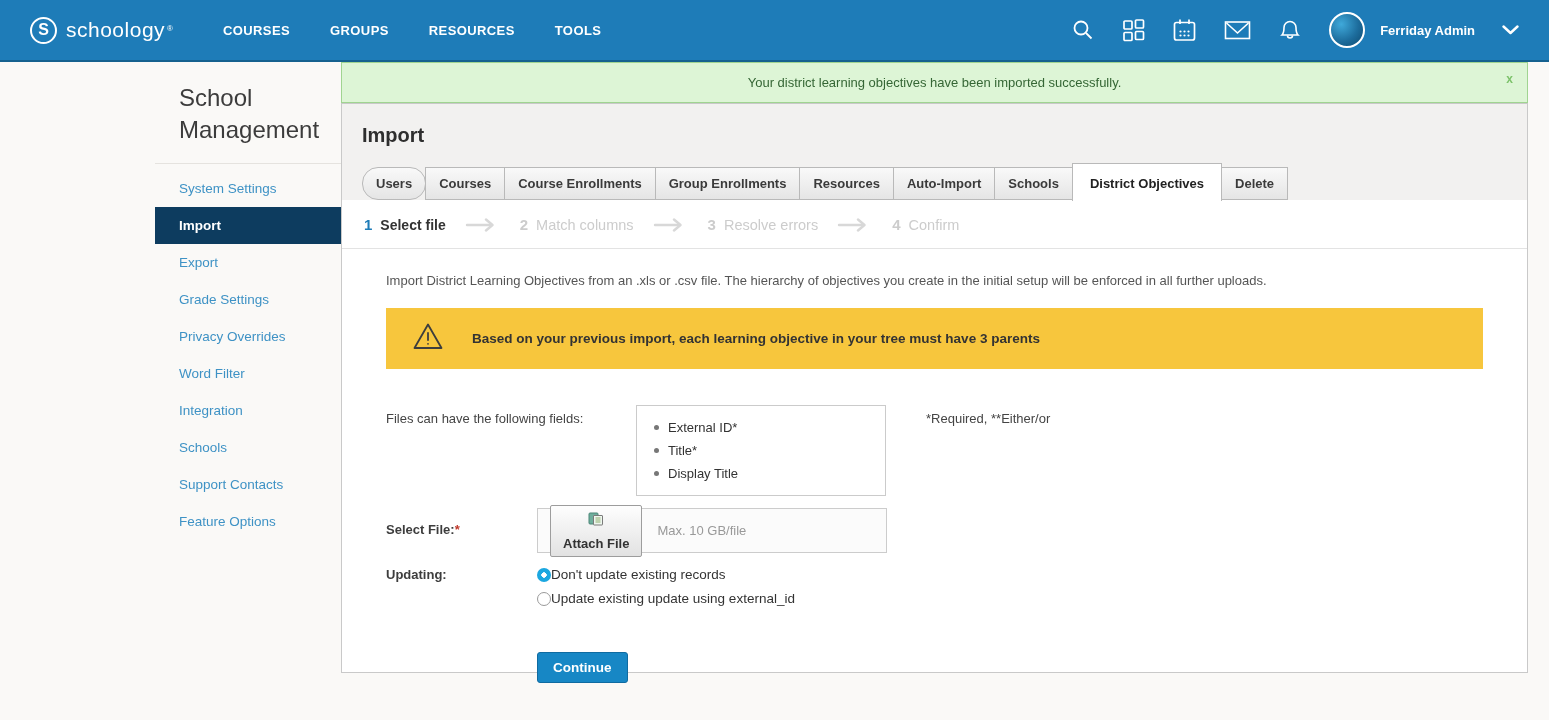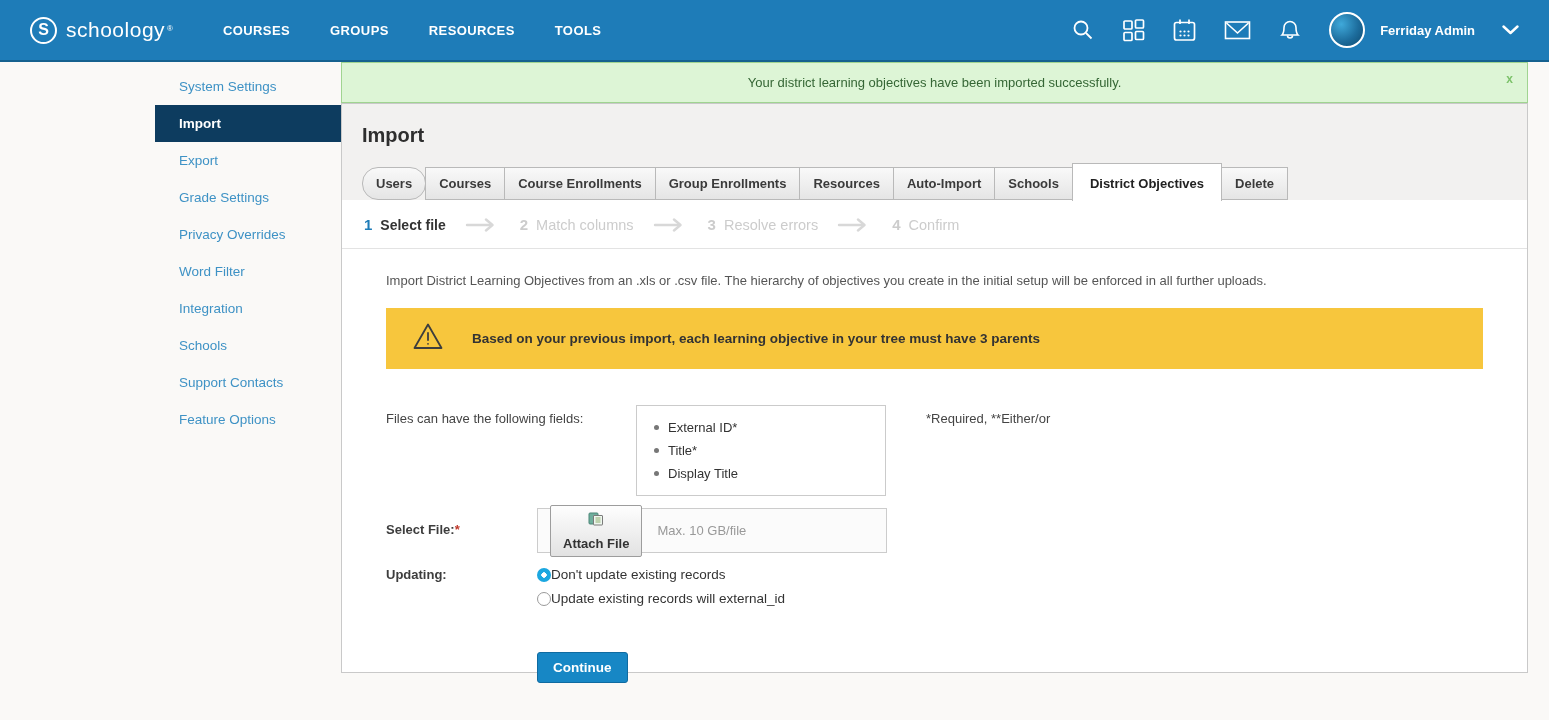--- a/index.html
+++ b/index.html
@@ -198,20 +198,21 @@
     <span class="user-name">Ferriday Admin</span>
     <span class="nav-icon">
       <svg width="17" height="10" viewBox="0 0 17 10" fill="none" stroke="#fff" stroke-width="2.4" stroke-linecap="round" stroke-linejoin="round">
         <polyline points="1.5,1.5 8.5,8 15.5,1.5"></polyline>
       </svg>
     </span>
   </div>
 </div>
 
 <div class="sidebar">
+  <div class="sidebar-title">School Management</div>
   <div class="sidebar-nav">
     <span class="sidebar-item">System Settings</span>
     <span class="sidebar-item active">Import</span>
     <span class="sidebar-item">Export</span>
     <span class="sidebar-item">Grade Settings</span>
     <span class="sidebar-item">Privacy Overrides</span>
     <span class="sidebar-item">Word Filter</span>
     <span class="sidebar-item">Integration</span>
     <span class="sidebar-item">Schools</span>
     <span class="sidebar-item">Support Contacts</span>
@@ -328,21 +329,21 @@
 
       <div class="form-row">
         <div class="form-label updating">Updating:</div>
         <div class="radio-group">
           <label class="radio-option">
             <span class="radio selected"></span>
             <span>Don't update existing records</span>
           </label>
           <label class="radio-option">
             <span class="radio unselected"></span>
-            <span>Update existing records will external_id</span>
+            <span>Update existing update using external_id</span>
           </label>
         </div>
       </div>
 
       <div class="continue-row">
         <button class="continue-btn">Continue</button>
       </div>
     </div>
   </div>
 </div>

